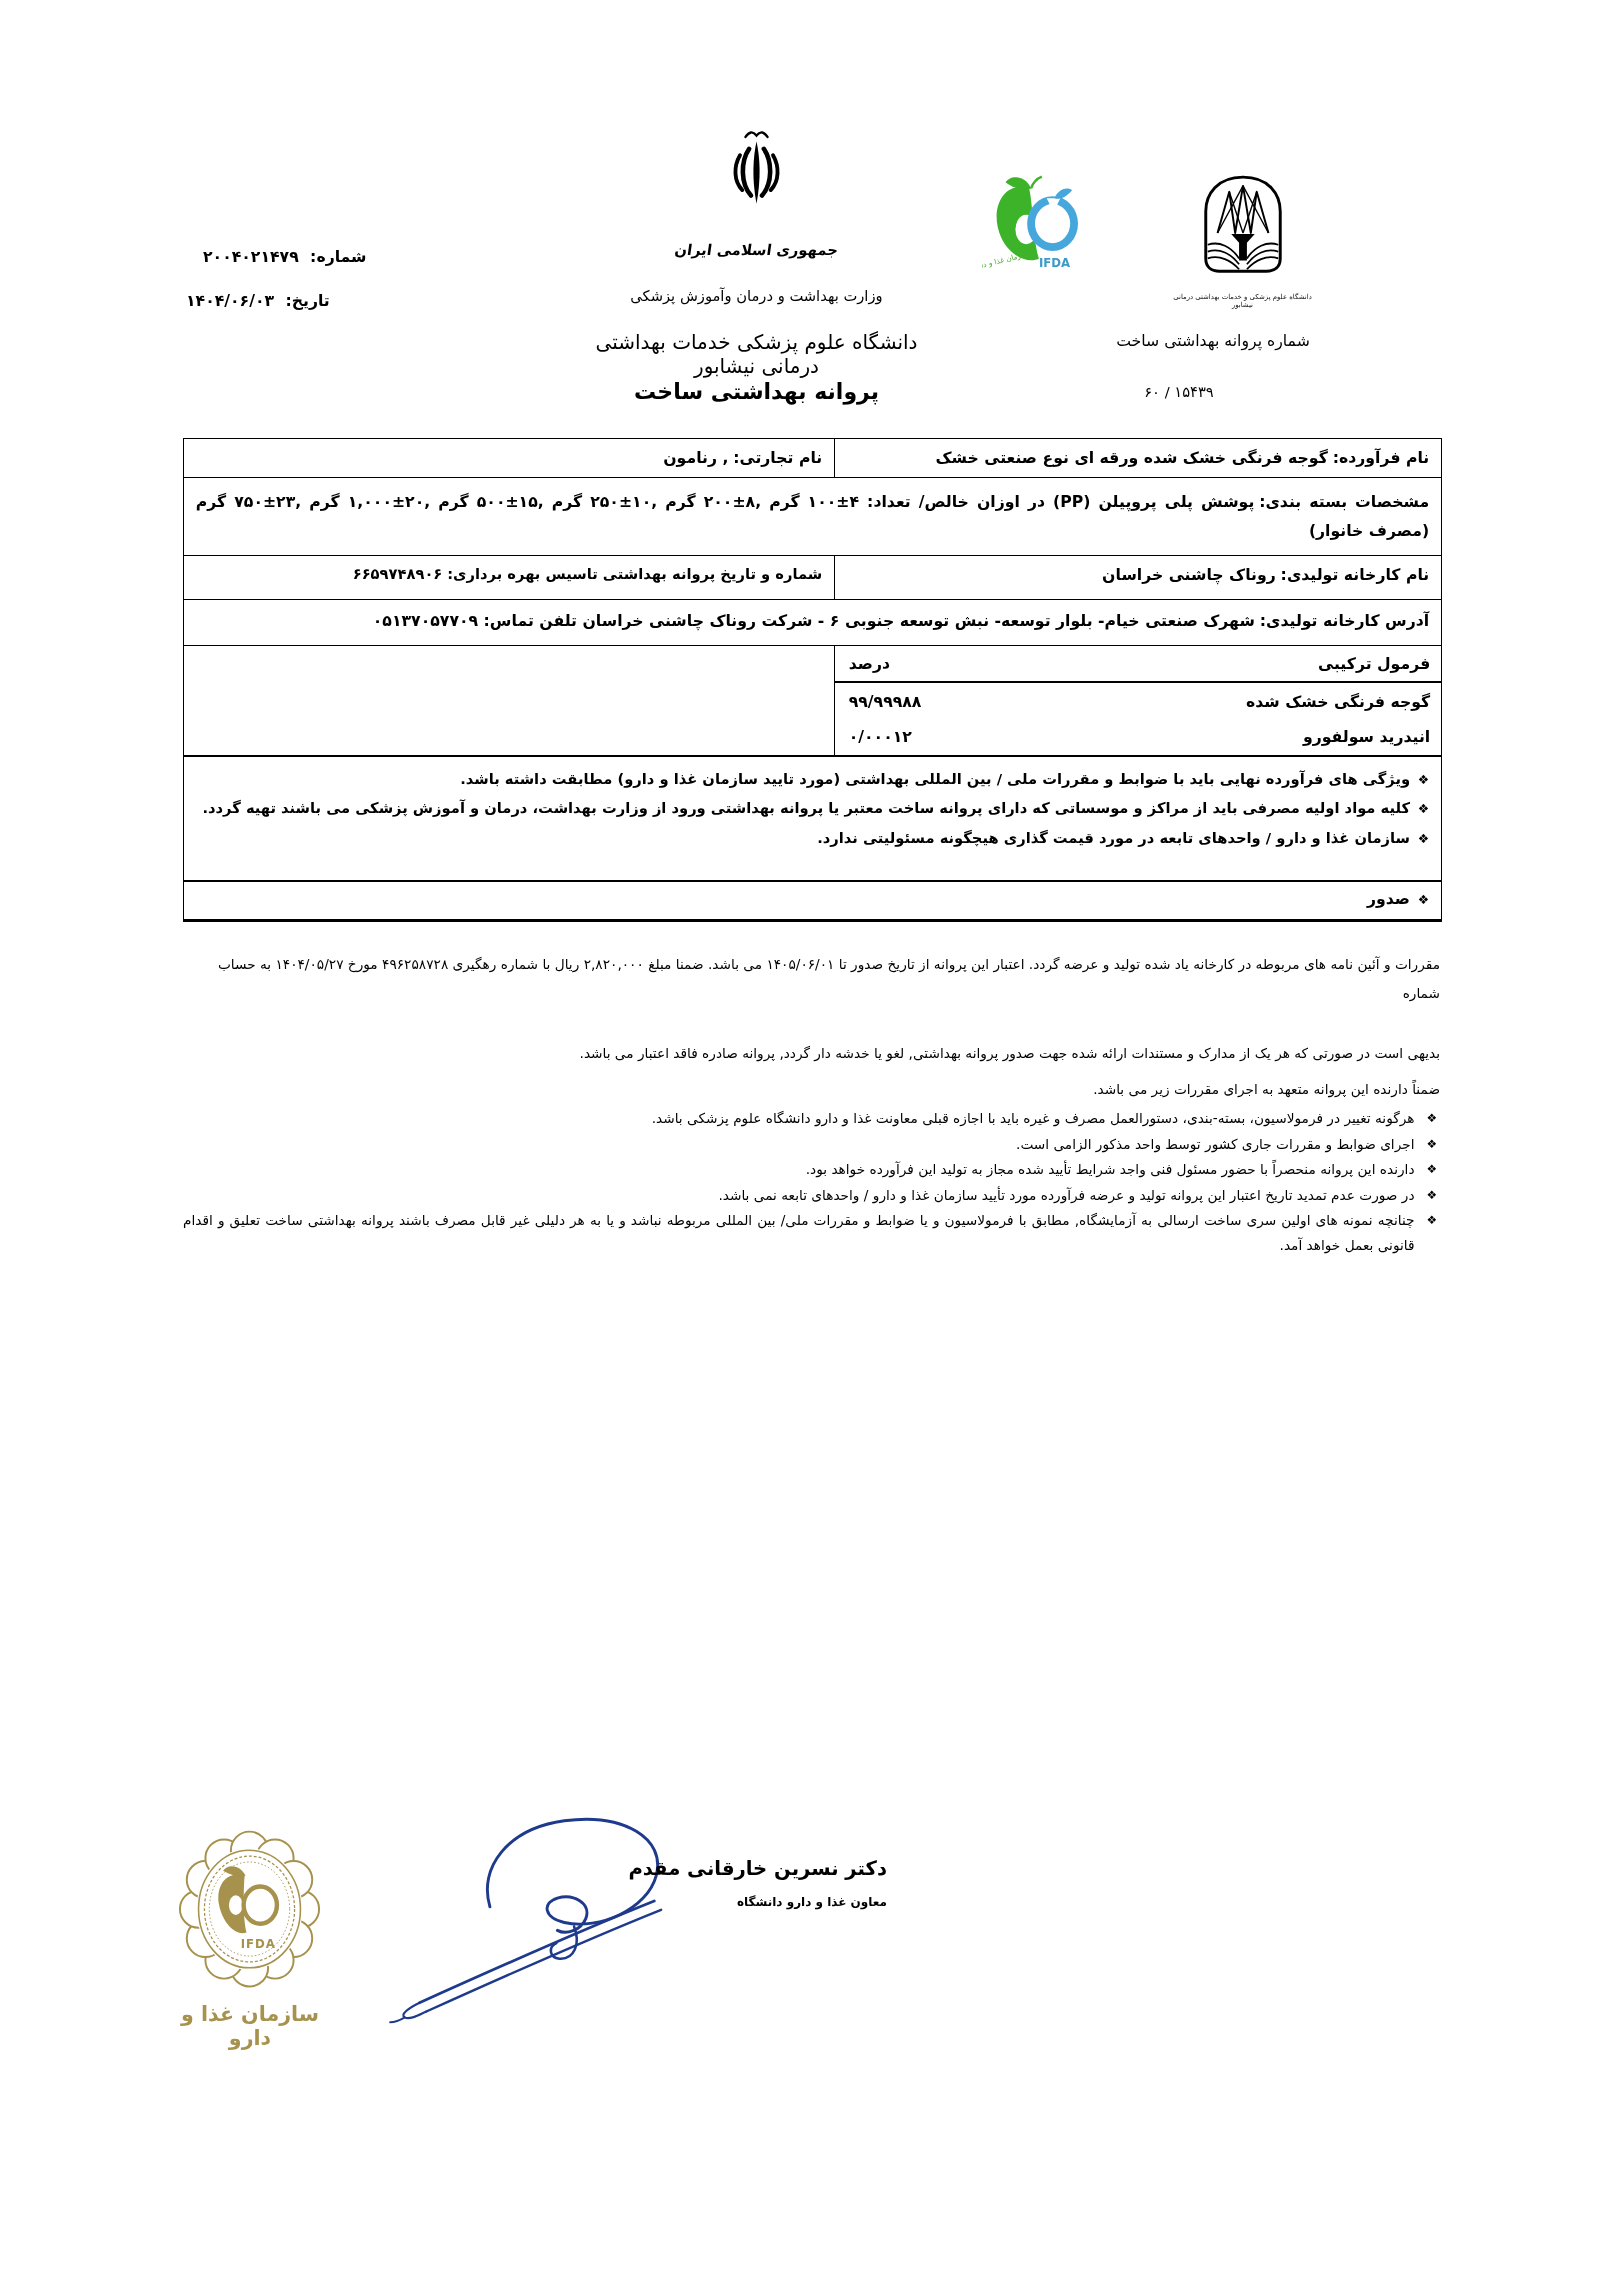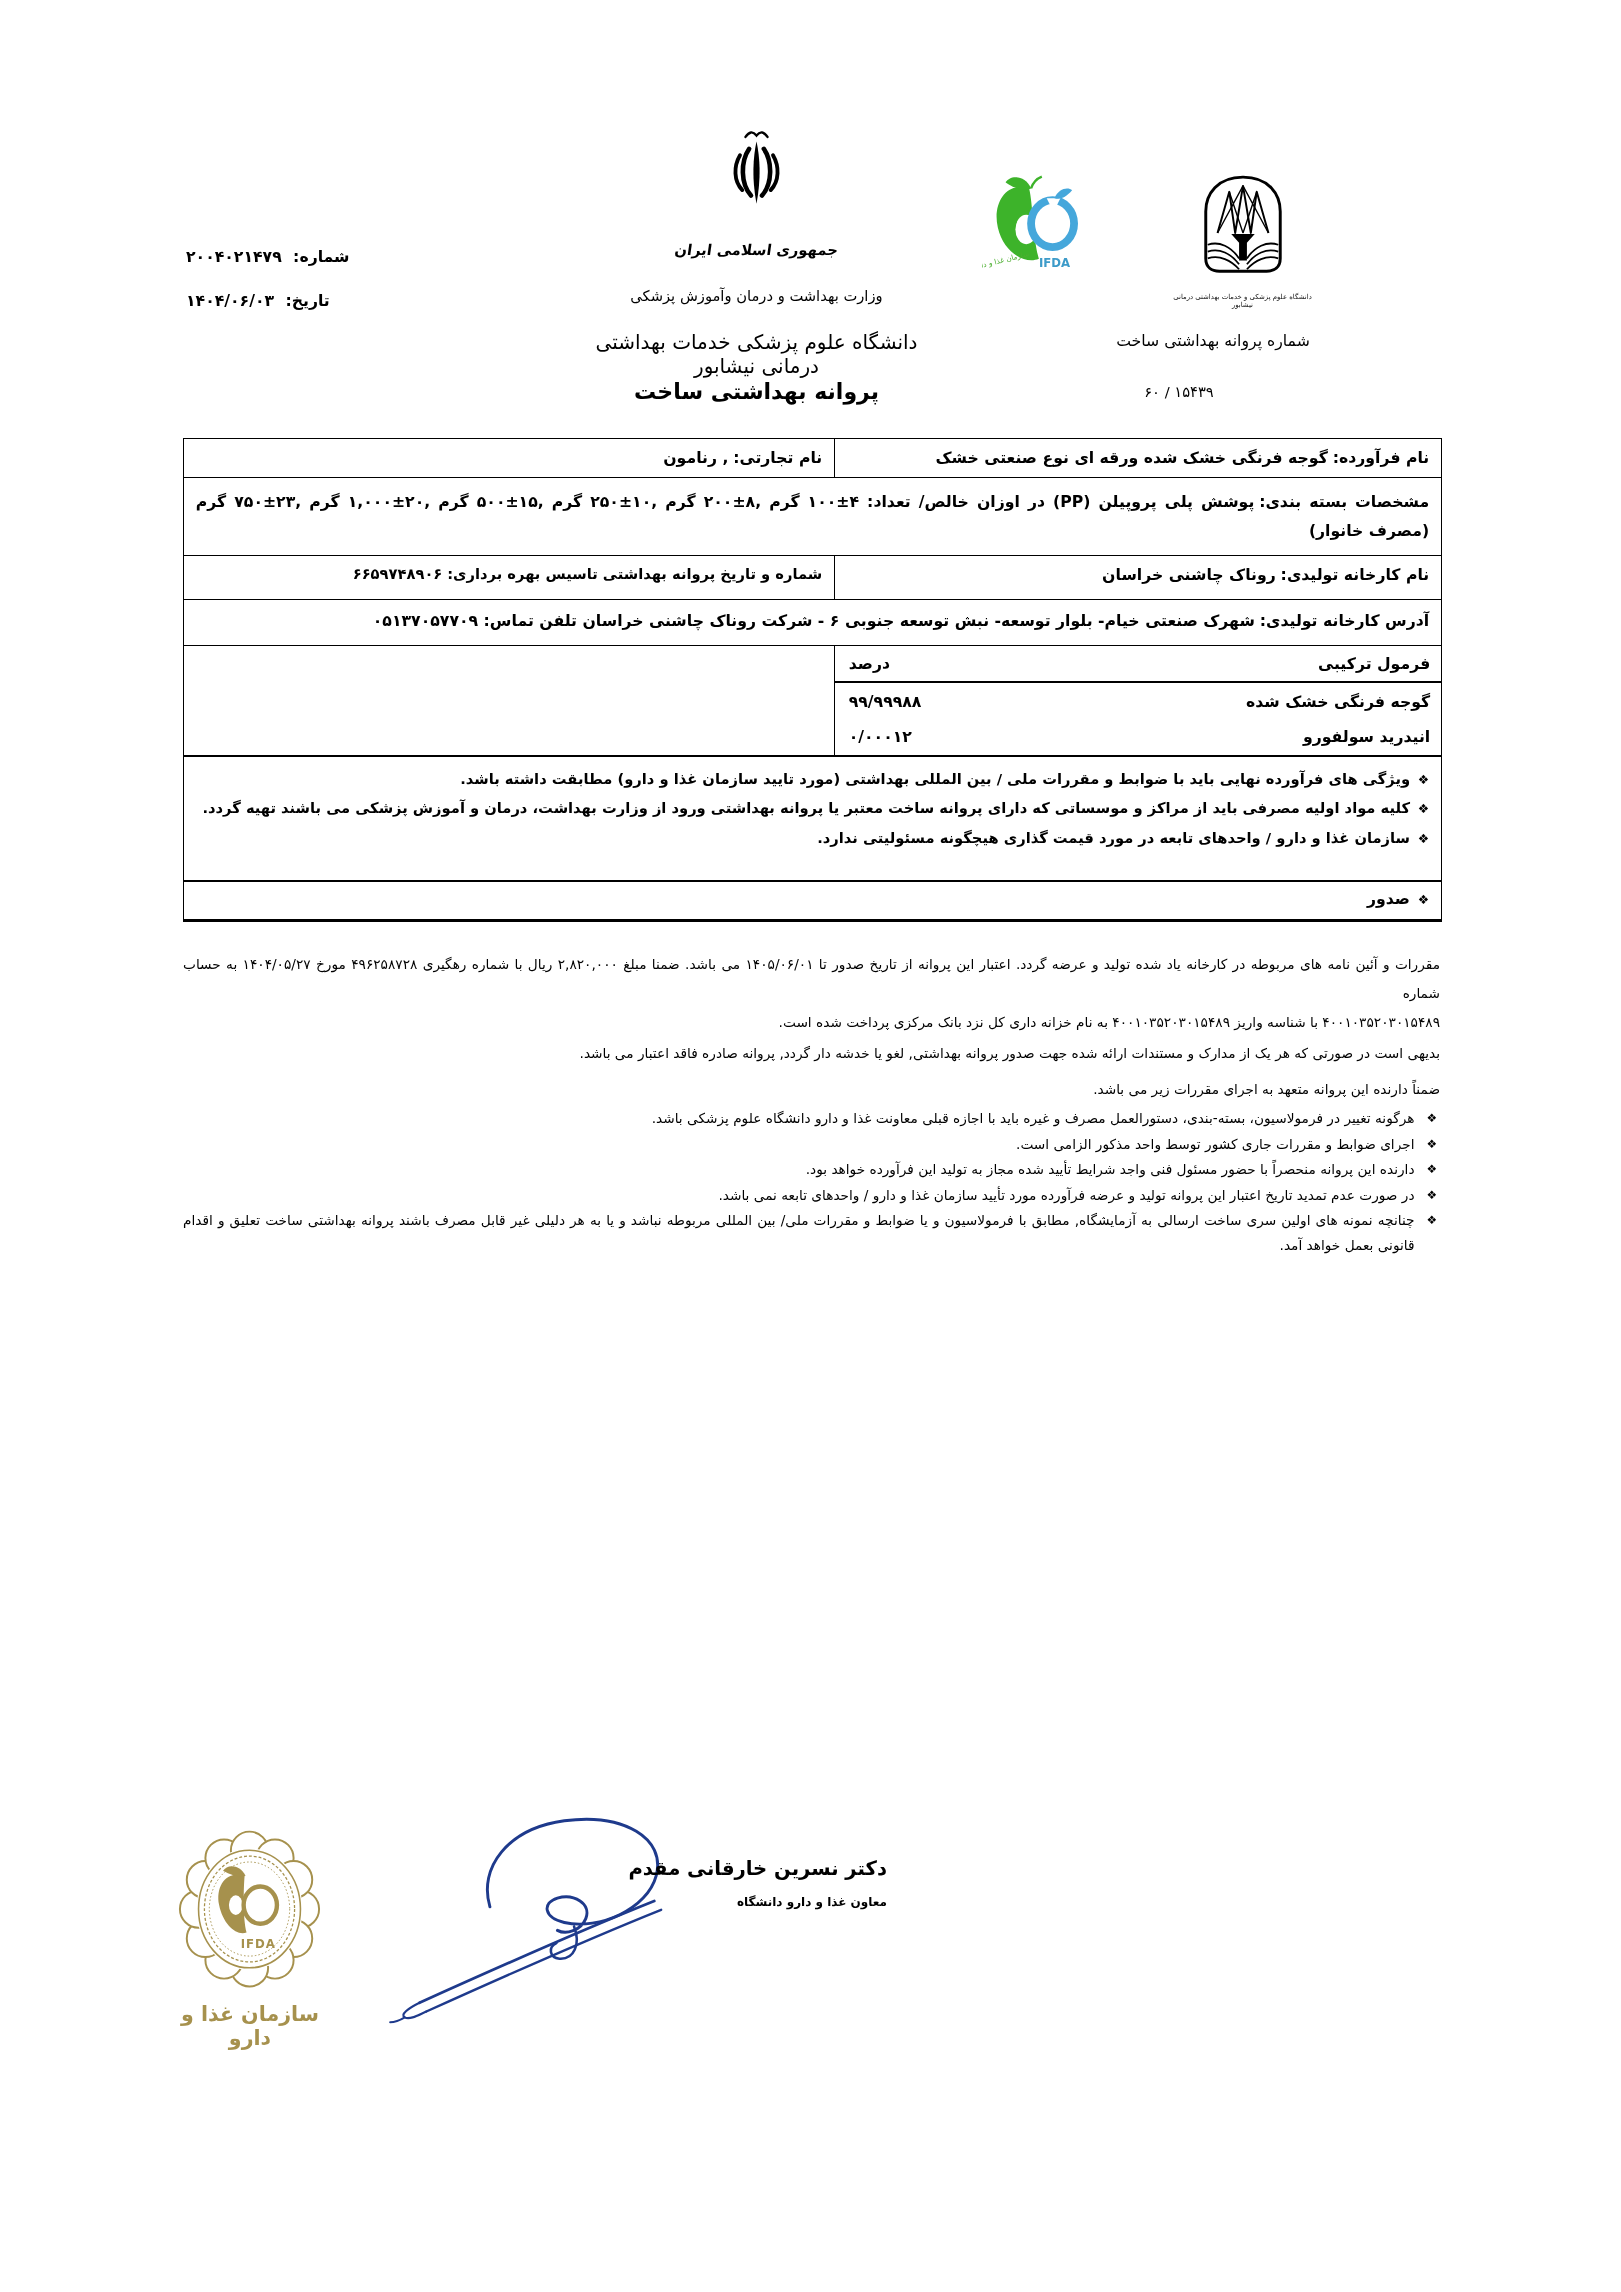--- a/index.html
+++ b/index.html
@@ -75,21 +75,21 @@
   #signature-wrap{left:343px;top:1811px;width:377px;height:225px;}
   #signer-name{right:734px;top:1857px;font-size:19.6px;font-weight:bold;direction:rtl;white-space:nowrap;}
   #signer-role{right:734px;top:1895px;font-size:12px;font-weight:600;direction:rtl;white-space:nowrap;}
   svg text{font-family:"DejaVu Sans",sans-serif;}
 </style>
 </head>
 <body>
 
 <div class="abs hdr-meta" id="doc-number">
   <span>شماره:</span>
-  <span style="margin-right:5.9px;">۲۰۰۴۰۲۱۴۷۹</span>
+  <span style="margin-right:5.9px;margin-left:17px;">۲۰۰۴۰۲۱۴۷۹</span>
 </div>
 <div class="abs hdr-meta" id="doc-date">
   <span>تاریخ:</span>
   <span style="margin-right:5.9px;">۱۴۰۴/۰۶/۰۳</span>
 </div>
 
 <div class="abs" id="emblem-wrap">
   <svg width="55" height="114" viewBox="0 0 60 116" fill="none">
     <path d="M18 11 Q24 2 30 9.5 Q36 2 42 11" stroke="#000" stroke-width="2.6" fill="none" stroke-linecap="round"></path>
     <path d="M30 16 C33.8 34 35.2 56 30 84 C24.8 56 26.2 34 30 16 Z" fill="#000"></path>
@@ -201,21 +201,20 @@
   <div class="t-row row-7">
     <span class="dmd">❖</span><span>صدور</span>
   </div>
 </div>
 
 <div class="abs legal" id="legal-paragraph">
 
 
     <div class="para-line">مقررات و آئین نامه های مربوطه در کارخانه یاد شده تولید و عرضه گردد. اعتبار این پروانه از تاریخ صدور تا ۱۴۰۵/۰۶/۰۱ می باشد. ضمنا مبلغ ۲,۸۲۰,۰۰۰ ریال با شماره رهگیری ۴۹۶۲۵۸۷۲۸ مورخ  ۱۴۰۴/۰۵/۲۷ به حساب شماره</div>
 
-    <div class="para-line">۴۰۰۱۰۳۵۲۰۳۰۱۵۴۸۹ با شناسه واریز ۴۰۰۱۰۳۵۲۰۳۰۱۵۴۸۹ به نام خزانه داری کل نزد بانک مرکزی پرداخت شده است.</div>
   </div>
 
 <div class="abs legal" id="invalidation-line">بدیهی است در صورتی که هر یک از مدارک و مستندات ارائه شده جهت صدور پروانه بهداشتی, لغو یا خدشه دار گردد, پروانه صادره فاقد اعتبار می باشد.</div>
 <div class="abs legal" id="obligations-intro">ضمناً دارنده این پروانه متعهد به اجرای مقررات زیر می باشد.</div>
 
 <div class="abs legal" id="obligations-list">
 
     <div class="ob-item">
       <span class="dmd">❖</span><span>هرگونه تغییر در فرمولاسیون، بسته-بندی، دستورالعمل مصرف و غیره باید با اجازه قبلی معاونت غذا و دارو دانشگاه علوم پزشکی باشد.</span>
     </div>

